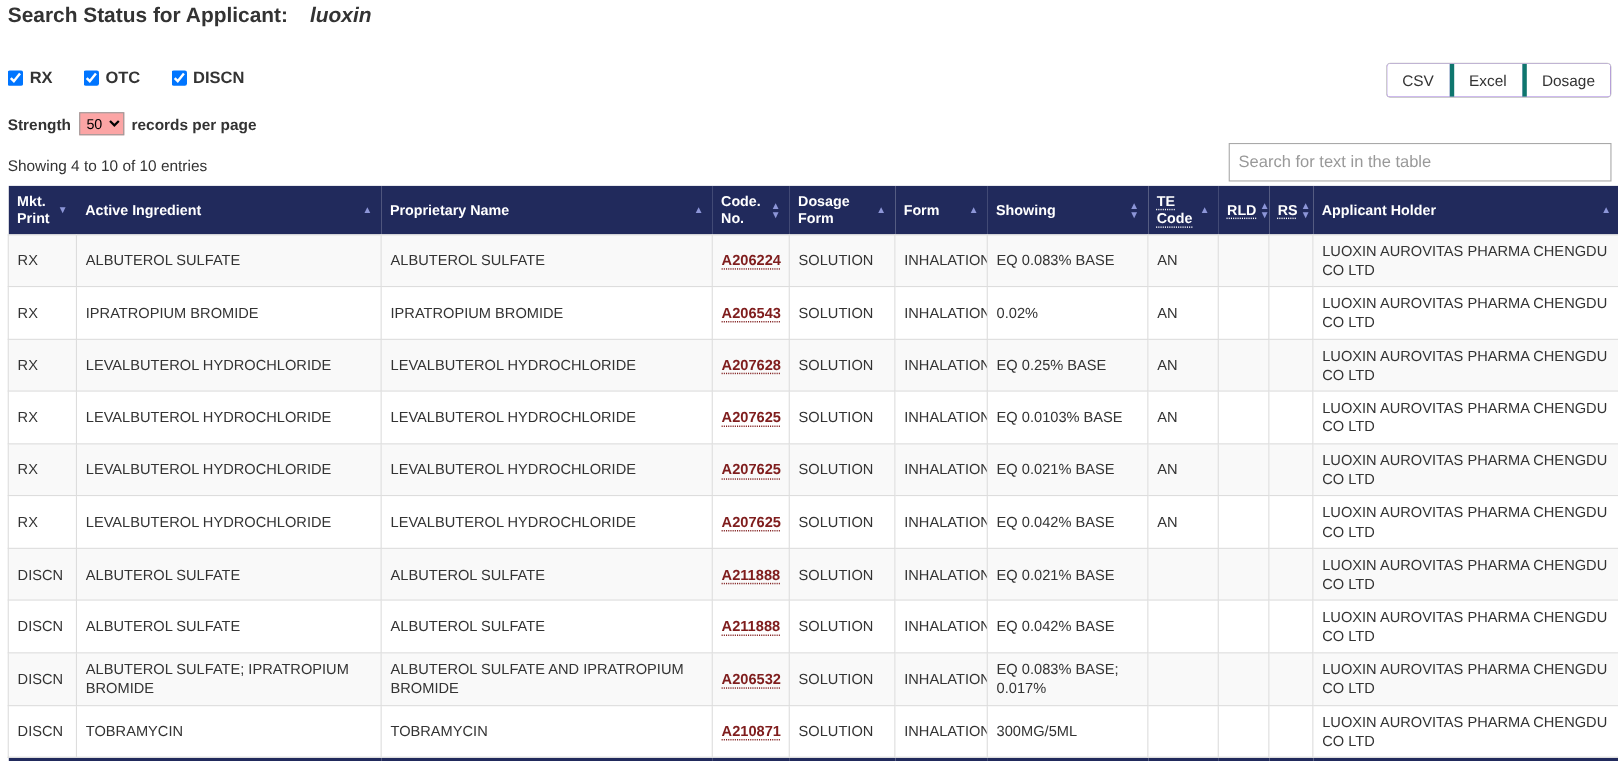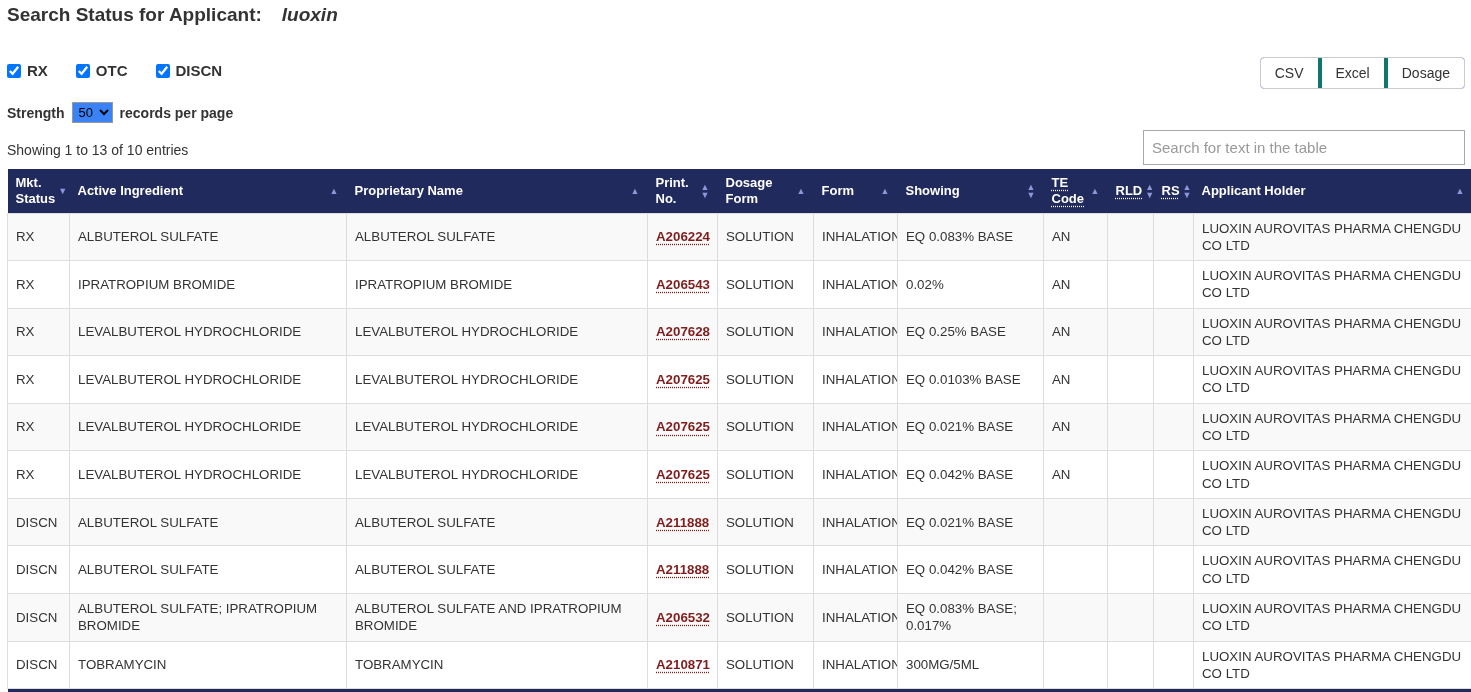--- a/index.html
+++ b/index.html
@@ -60,33 +60,33 @@
     gap: 7px;
     margin-top: 13px;
     font-size: 14px;
     font-weight: bold;
   }
   .display-row select {
     font-family: "Liberation Sans", sans-serif;
     font-size: 13px;
     padding: 1px 2px;
     border: 1px solid #999;
-    background: #3b82f6;
+    background: #fca5a5;
   }
 
   
   .meta-row {
     display: flex;
     justify-content: space-between;
     align-items: flex-end;
     margin-top: 7px;
   }
   .showing { font-size: 14px; margin-bottom: 7px; }
   .search-input {
-    width: 322px;
+    width: 348px;
     padding: 8px 8px;
     font-family: "Liberation Sans", sans-serif;
     font-size: 15px;
     border: 1px solid #a9a9a9;
     color: #333;
   }
   .search-input::placeholder { color: #999999; }
 
   
   table.results {
@@ -176,21 +176,21 @@
 
   <div class="display-row">
     <span>Strength</span>
     <select>
       <option>50</option>
     </select>
     <span>records per page</span>
   </div>
 
   <div class="meta-row">
-    <div class="showing">Showing 1 to 13 of 10 entries</div>
+    <div class="showing">Showing 4 to 10 of 10 entries</div>
     <input type="text" class="search-input" placeholder="Search for text in the table" style="">
   </div>
 
   <table class="results">
     <colgroup>
       <col class="c0">
         <col class="c1">
         <col class="c2">
         <col class="c3">
         <col class="c4">
@@ -198,39 +198,39 @@
         <col class="c6">
         <col class="c7">
         <col class="c8">
         <col class="c9">
         <col class="c10">
     </colgroup>
     <thead>
       <tr id="head-row">
           <th>
             <div class="th-flex">
-              <span class="th-label">Mkt. Status</span>
+              <span class="th-label">Mkt. Print</span>
               <span class="sort">▼</span>
             </div>
           </th>
           <th>
             <div class="th-flex">
               <span class="th-label">Active Ingredient</span>
               <span class="sort">▲</span>
             </div>
           </th>
           <th>
             <div class="th-flex">
               <span class="th-label">Proprietary Name</span>
               <span class="sort">▲</span>
             </div>
           </th>
           <th>
             <div class="th-flex">
-              <span class="th-label">Print. No.</span>
+              <span class="th-label">Code. No.</span>
               <span class="sort">
                 <div>▲</div>
                 <div>▼</div>
               </span>
             </div>
           </th>
           <th>
             <div class="th-flex">
               <span class="th-label">Dosage Form</span>
               <span class="sort">▲</span>

